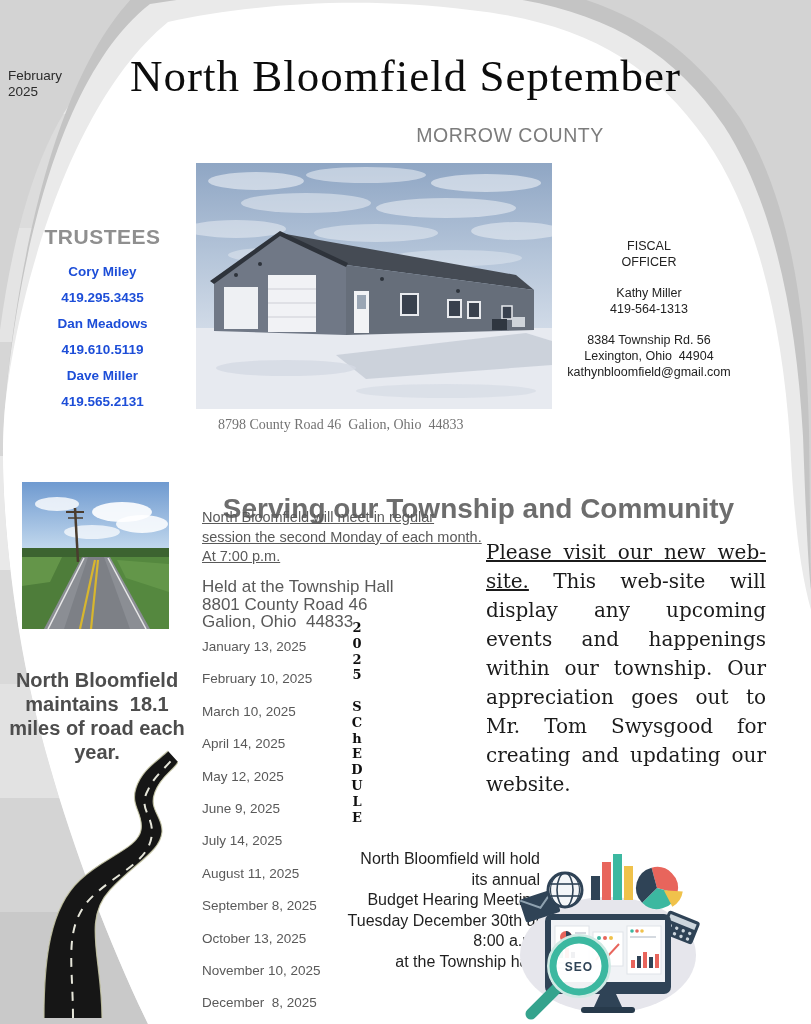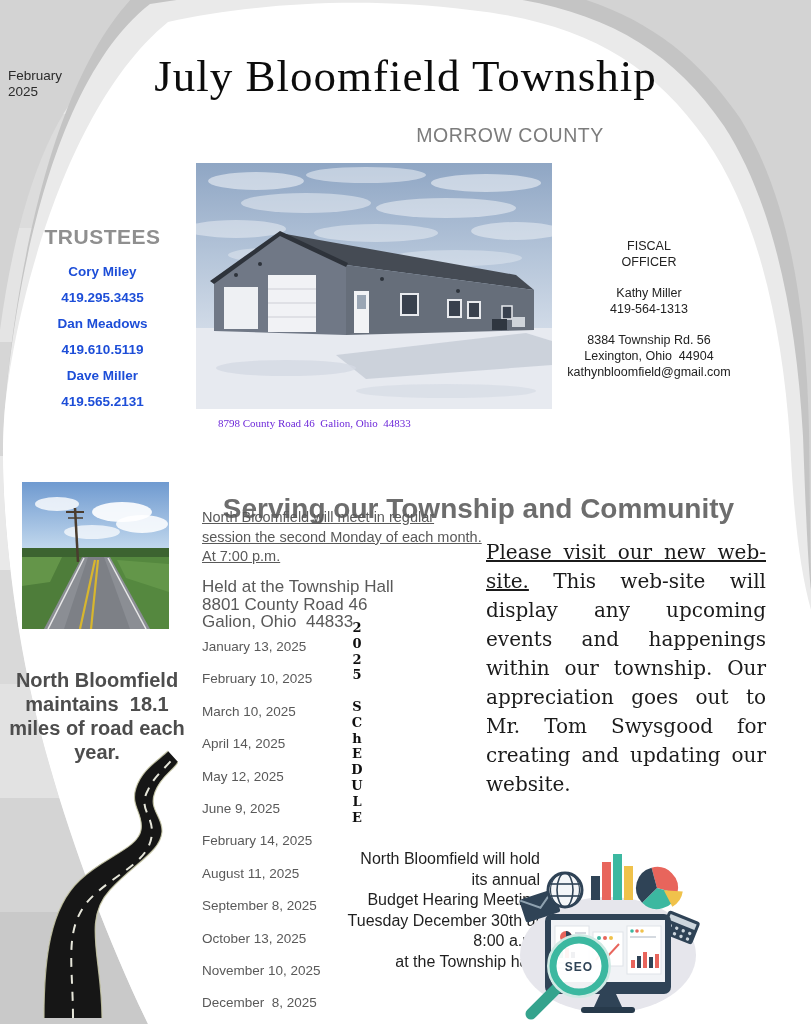--- a/index.html
+++ b/index.html
@@ -17,21 +17,21 @@
 
   .trustees-box{left:25px;top:225px;width:155px;text-align:center;}
   .trustees-h{font-size:21px;font-weight:bold;color:#8f8f8f;letter-spacing:.5px;margin-bottom:14px;}
   .trustee-line{font-size:13.5px;font-weight:bold;color:#1d4ed8;line-height:18px;margin-bottom:8px;}
 
   .fiscal-box{left:563px;top:238px;width:172px;text-align:center;color:#222;font-size:12.5px;line-height:16px;}
   .fiscal-h{margin-bottom:15px;}
   .fiscal-g{margin-bottom:15px;}
 
   .hall-photo{left:196px;top:163px;}
-  .caption{left:218px;top:417px;font-family:"Liberation Serif",serif;font-size:11px;color:#6d28d9;}
+  .caption{left:218px;top:417px;font-family:"Liberation Serif",serif;font-size:14px;color:#737373;}
   .tagline{left:196px;top:449px;width:565px;text-align:center;font-size:28px;font-weight:bold;color:#6d6d6d;margin-top:44px;}
 
   .meeting{left:202px;top:508px;width:292px;font-size:14.5px;line-height:19.5px;color:#595959;
            text-decoration:underline;}
   .held{left:202px;top:578px;width:200px;font-size:17px;line-height:17.5px;color:#595959;}
   .dates{left:202px;top:638px;width:150px;}
   .dates div{font-size:13.5px;color:#595959;line-height:18px;margin-bottom:14.4px;white-space:pre;}
   .vlabel{left:348px;top:620px;width:18px;text-align:center;font-family:"DejaVu Serif",serif;
           font-weight:bold;font-size:13px;line-height:15.8px;color:#0f0f0f;white-space:pre;}
 
@@ -67,21 +67,21 @@
       <rect x="0" y="912" width="150" height="114" fill="#c9c9c9"></rect>
     </g>
     <path fill="#d3d3d3" d="M0,0 H811 V620 C780,540 775,420 745,280 C715,150 620,40 470,12 C330,-12 180,8 100,70 C45,115 15,220 0,330 Z"></path>
     <path fill="#c4c4c4" d="M140,-10 C260,-28 380,-36 492,-20 C610,-6 682,34 740,118 C788,196 806,300 809,430 C810,510 810,550 811,580 L811,1024 L148,1024 C96,916 44,772 22,648 C8,570 0,480 4,420 C10,330 40,85 140,-10 Z"></path>
     <path fill="#eaeaea" d="M150,4 C250,-12 370,-20 480,-6 C595,6 668,44 724,126 C772,200 796,310 803,436 C806,520 808,560 811,590 L811,1024 L148,1024 C96,916 44,772 22,648 C8,570 0,480 4,420 C10,330 42,88 150,4 Z"></path>
     <path fill="#ffffff" d="M168,22 C250,4 360,-4 470,10 C580,22 650,60 706,140 C756,212 782,320 790,440 C794,520 800,570 811,610 L811,1024 L148,1024 C96,916 44,772 22,648 C8,570 0,480 4,420 C10,330 60,110 168,22 Z"></path>
   </svg>
 
   <div class="abs issue pre">February
 2025</div>
-  <div class="abs title">July Bloomfield Township</div>
+  <div class="abs title">North Bloomfield September</div>
   <div class="abs county">MORROW COUNTY</div>
 
   <svg class="abs hall-photo" width="356" height="246" viewBox="0 0 356 246">
     <defs>
       <linearGradient id="sky1" x1="0" y1="0" x2="0" y2="1">
         <stop offset="0" stop-color="#8fa6c4"></stop>
           <stop offset="0.55" stop-color="#b6c6da"></stop>
           <stop offset="1" stop-color="#d4dde9"></stop>
       </linearGradient>
     </defs>
@@ -159,21 +159,21 @@
 8801 County Road 46
 Galion, Ohio  44833</div>
 
   <div class="abs dates">
     <div>January 13, 2025</div>
     <div>February 10, 2025</div>
     <div>March 10, 2025</div>
     <div>April 14, 2025</div>
     <div>May 12, 2025</div>
     <div>June 9, 2025</div>
-    <div>February 14, 2025</div>
+    <div>July 14, 2025</div>
     <div>August 11, 2025</div>
     <div>September 8, 2025</div>
     <div>October 13, 2025</div>
     <div>November 10, 2025</div>
     <div>December  8, 2025</div>
   </div>
   <div class="abs vlabel">2
 0
 2
 5

